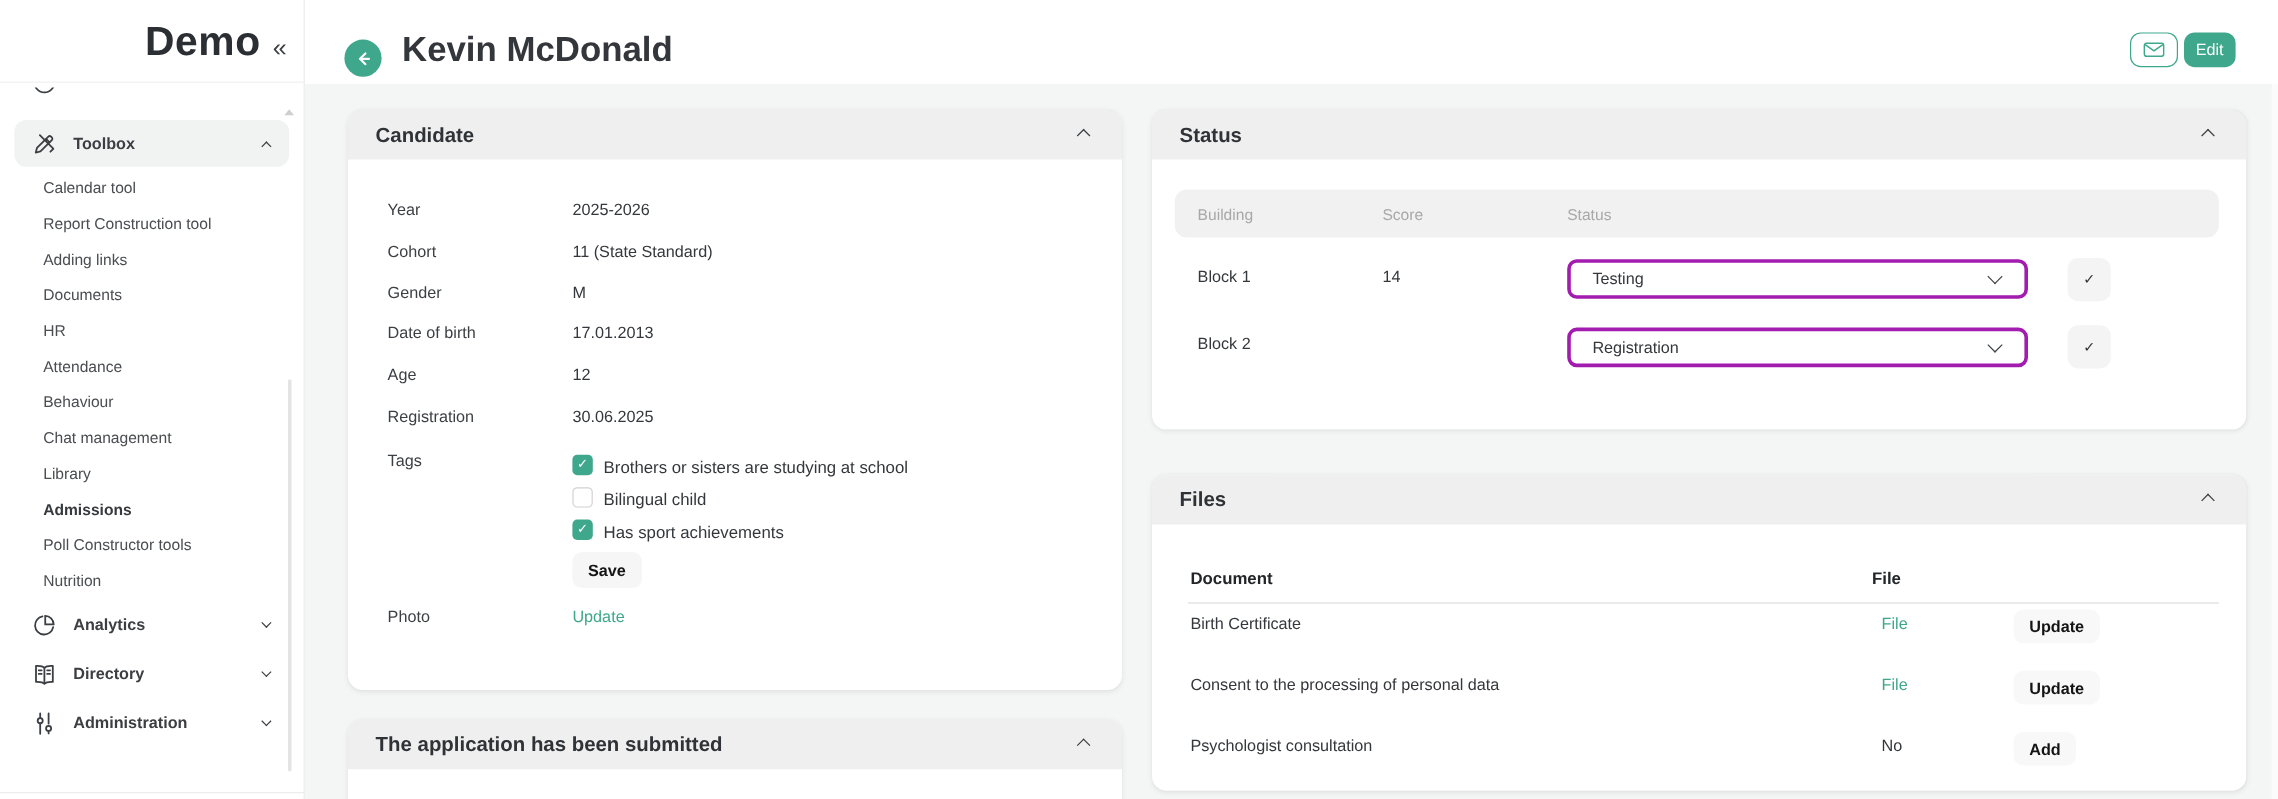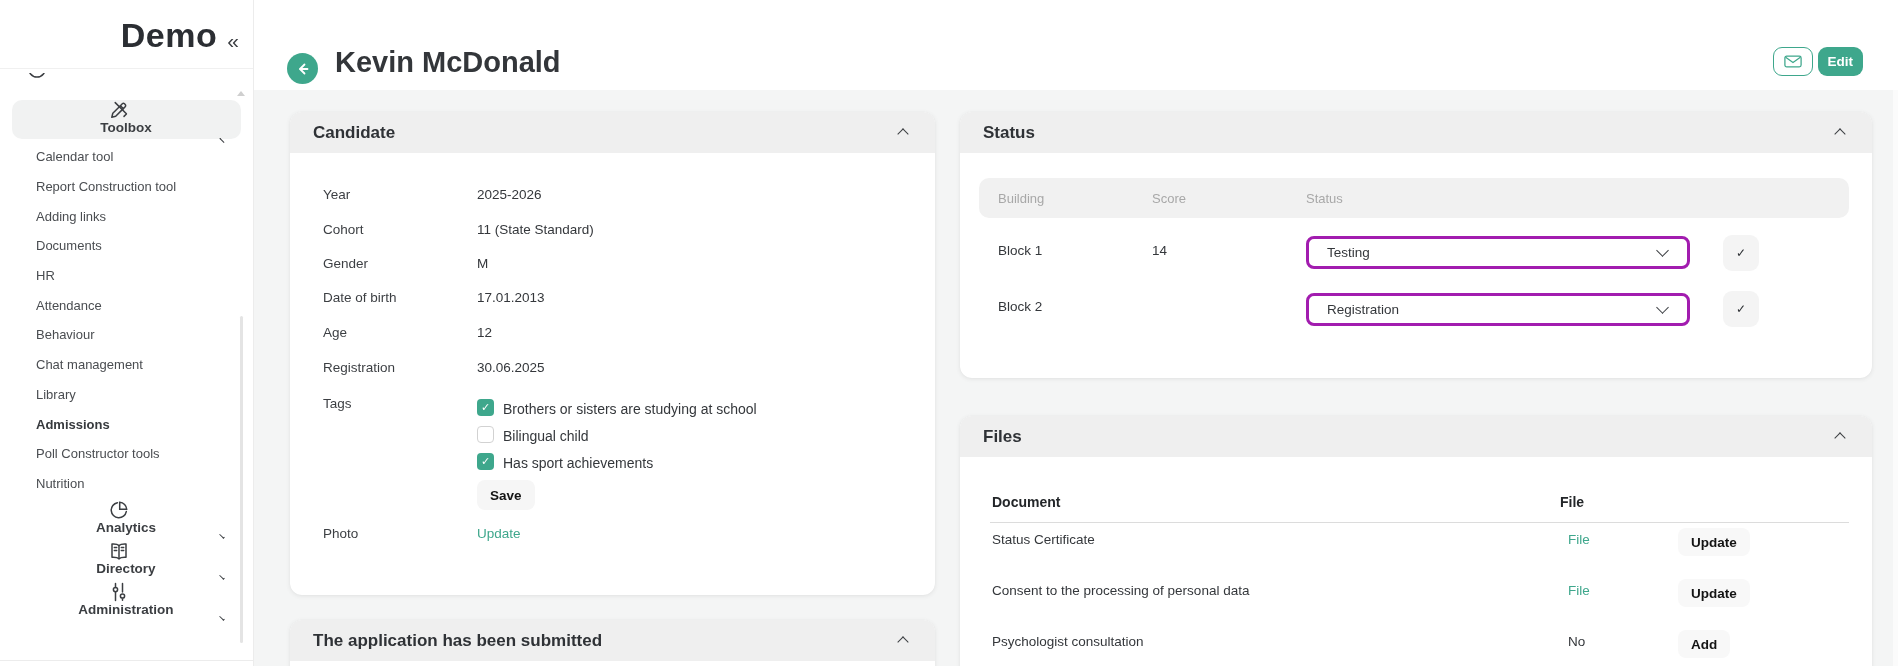--- a/index.html
+++ b/index.html
@@ -14,21 +14,21 @@
     font-size:34px; font-weight:700; color:#2b2e33; letter-spacing:.5px;margin-left:42px; }
   .collapse-btn { position:absolute; top:26px; right:10px; font-size:21px; color:#3b3e42;
     cursor:pointer; line-height:1; padding:4px; }
   .nav-scroll { position:absolute; top:68px; left:0; right:0; bottom:10px; overflow:hidden;
     border-top:1px solid #f0f0f0; }
   .clip-icon { position:absolute; top:4px; left:27px; }
   .scroll-up { position:absolute; top:22px; right:8px; width:0; height:0;
     border-left:4px solid transparent; border-right:4px solid transparent;
     border-bottom:5px solid #cfcfcf; }
   .nav-row { position:relative; display:flex; align-items:center; height:39px;
-    margin:0 12px; padding:0 16px 0 15px; border-radius:10px; cursor:pointer;flex-direction:column; }
+    margin:0 12px; padding:0 16px 0 15px; border-radius:10px; cursor:pointer; }
   .nav-row.section { height:41px; }
   .nav-row.hl { background:#f1f2f2; }
   .nav-row .nicon { width:20px; height:20px; margin-right:14px; flex:0 0 20px; }
   .nav-row .nlabel { font-size:13.5px; font-weight:700; color:#3b3e42; flex:1; }
   .nav-row .chv { margin-left:auto; }
   .nav-row.first { margin-top:31px; }
   .subnav { list-style:none; padding:3px 0 2px 0; }
   .subnav li { height:29.7px; display:flex; align-items:center; padding-left:36px;
     font-size:13px; color:#4a4d51; cursor:pointer; }
   .subnav li.current { font-weight:700; color:#36393d; }
@@ -37,30 +37,30 @@
   .side-bottom-line { position:absolute; bottom:5px; left:0; width:254px; border-top:1px solid #ececec; }
 
   
   .chv { display:inline-block; width:8px; height:8px;
     border-right:1.8px solid #3b3e42; border-bottom:1.8px solid #3b3e42; }
   .chv.up { transform:rotate(-135deg); margin-top:5px; }
   .chv.down { transform:rotate(45deg); margin-bottom:4px; }
   .chv.sm { width:6px; height:6px; border-width:1.6px; }
 
   
-  .main { position:absolute; left:254px; top:0; width:1644px; height:598px; background:#fff;margin-top:20px; }
+  .main { position:absolute; left:254px; top:0; width:1644px; height:598px; background:#fff; }
   .page-header { position:relative; height:70px; background:#fff; }
   .back-btn { position:absolute; left:33px; top:33px; width:31px; height:31px; border-radius:50%;
     background:#3ea78c; display:flex; align-items:center; justify-content:center; cursor:pointer; }
   .page-title { position:absolute; left:81px; top:26px; font-size:29px; font-weight:700; color:#33363a; }
   .hdr-actions { position:absolute; top:27px; right:35px; display:flex; gap:5px; }
   .msg-btn { width:40px; height:29px; border:1px solid #3ea78c; border-radius:9px; background:#fff;
     display:flex; align-items:center; justify-content:center; cursor:pointer; }
   .edit-btn { min-width:41px; height:29px; padding:0 10px; border:none; border-radius:9px;
-    background:#3ea78c; color:#fff; font-size:13.5px; font-weight:700; cursor:pointer;
+    background:#3ea78c; color:#fff; font-size:13.5px; font-weight:400; cursor:pointer;
     font-family:inherit; }
 
   .content { position:absolute; top:70px; left:0; width:1644px; height:596px; background:#f4f5f5; }
   .right-track { position:absolute; top:0; right:0; width:5px; height:596px; background:#fbfbfb; }
 
   .card { position:absolute; background:#fff; border-radius:12px;
     box-shadow:0 1px 4px rgba(90,90,90,.12), 0 0 1px rgba(0,0,0,.05); }
   .card-header { height:41px; background:#efefef; border-radius:12px 12px 0 0;
     display:flex; align-items:center; padding:0 26px 0 23px; }
   .card-title { font-size:17px; font-weight:700; color:#2f3236; }
@@ -290,21 +290,21 @@
 
       <section class="card card-files">
         <div class="card-header">
           <span class="card-title">Files</span>
           <span class="card-collapse"><span class="chv up"></span></span>
         </div>
         <span class="abs fhead" style="left:32px;top:78px">Document</span>
         <span class="abs fhead" style="left:600px;top:78px">File</span>
         <div class="fdivider"></div>
 
-        <span class="abs fvalue" style="left:32px;top:116px">Status Certificate</span>
+        <span class="abs fvalue" style="left:32px;top:116px">Birth Certificate</span>
         <a class="abs teal-link" style="left:608px;top:116px">File</a>
         <button class="file-btn" style="left:718px;top:112px">Update</button>
 
         <span class="abs fvalue" style="left:32px;top:167px">Consent to the processing of personal data</span>
         <a class="abs teal-link" style="left:608px;top:167px">File</a>
         <button class="file-btn" style="left:718px;top:163px">Update</button>
 
         <span class="abs fvalue" style="left:32px;top:218px">Psychologist consultation</span>
         <span class="abs fvalue" style="left:608px;top:218px">No</span>
         <button class="file-btn" style="left:718px;top:214px">Add</button>

